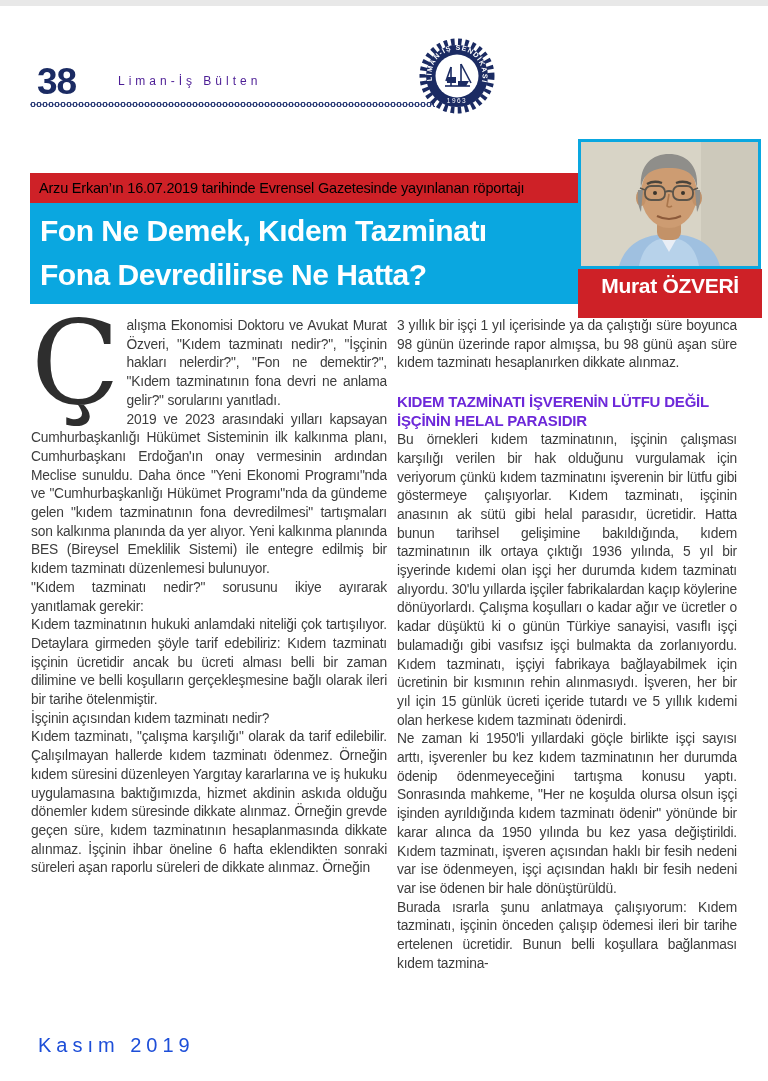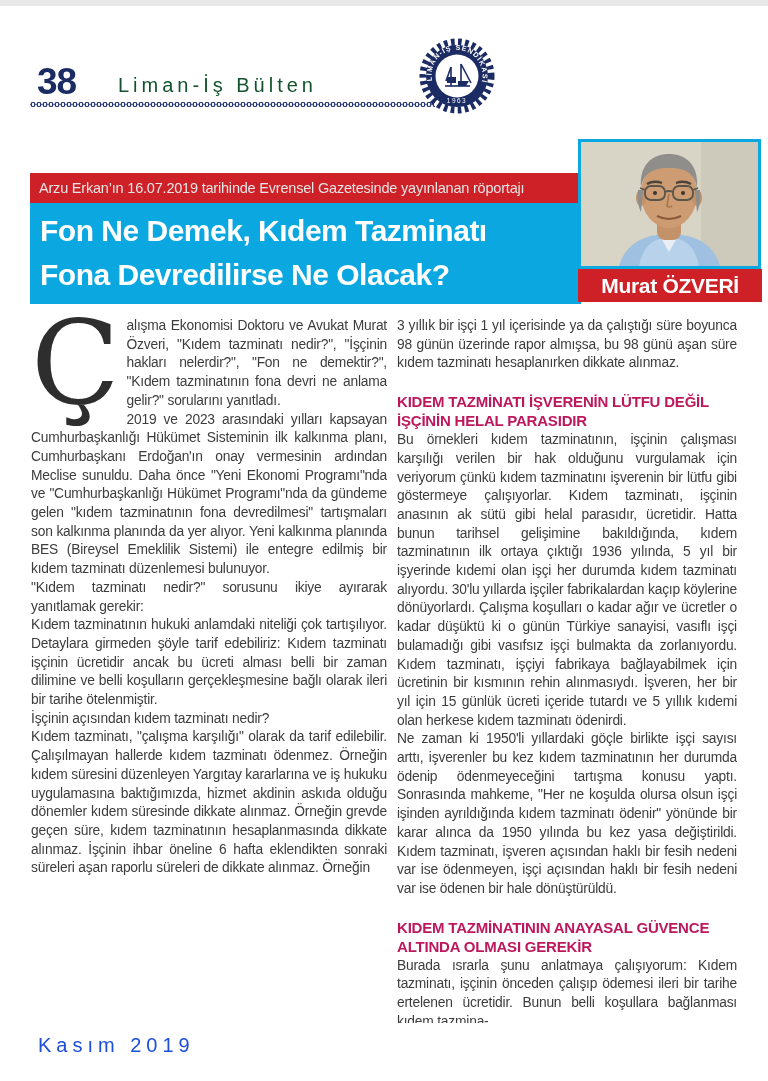--- a/index.html
+++ b/index.html
@@ -8,69 +8,69 @@
     background:#ffffff; overflow:hidden;
     font-family:"Liberation Sans","DejaVu Sans",sans-serif;
   }
   
   .page-num{
     position:absolute; left:37px; top:55px;
     font-size:37px; font-weight:bold; color:#1b2b63; letter-spacing:-1px;
   }
   .header-title{
     position:absolute; left:118px; top:68px;
-    font-size:20px; color:#14532d; letter-spacing:4px; font-weight:500;
+    font-size:12px; color:#4c1d95; letter-spacing:4px; font-weight:500;
   }
   .chain-line{
     position:absolute; left:30px; top:95px; width:405px; height:7px;
     background-image:radial-gradient(circle at 3px 3.5px, rgba(255,255,255,0) 1.1px, #2a3b77 1.3px, #2a3b77 2.4px, rgba(255,255,255,0) 2.8px);
     background-size:6px 7px; background-repeat:repeat-x;
   }
   .logo{ position:absolute; left:418px; top:31px; width:78px; height:78px; }
   
   .kicker{
     position:absolute; left:30px; top:167px; width:551px; height:30px;
-    background:#ce2127; color:#e5e5e5; font-size:14.5px;
+    background:#ce2127; color:#000000; font-size:14.5px;
     line-height:30px; padding-left:9px; box-sizing:border-box;
     letter-spacing:-0.2px; white-space:nowrap; overflow:hidden;
   }
   .title-box{
     position:absolute; left:30px; top:197px; width:551px; height:101px;
     background:#0aa7e0; color:#ffffff; box-sizing:border-box;
     padding:6px 0 0 10px;
   }
   .title-box .tline{
     font-size:30px; font-weight:bold; letter-spacing:-0.5px; line-height:44px;
     white-space:nowrap;
   }
   .photo{
     position:absolute; left:578px; top:133px; width:183px; height:130px;
     border:3px solid #0aa7e0; box-sizing:border-box; background:#d6d2c6;
     overflow:hidden;
   }
   .photo svg{display:block;}
   .nameplate{
-    position:absolute; left:578px; top:263px; width:184px; height:33px;
+    position:absolute; left:578px; top:263px; width:184px; height:49px;
     background:#ce2127; color:#ffffff; font-size:21px; font-weight:bold;
     text-align:center; line-height:33px; letter-spacing:-0.3px;
   }
   
   .article{
     position:absolute; left:31px; top:311px; width:706px; height:706px;
     display:grid; grid-template-columns:356px 340px; grid-column-gap:10px;
     overflow:hidden;
   }
   .col{ overflow:hidden; }
   .col p{
     margin:0; font-size:13.8px; line-height:18.7px; color:#3d3d3d;
     text-align:justify; letter-spacing:-0.2px;
   }
   .col h3{
     margin:19px 0 1px 0; font-size:15px; line-height:19px;
-    color:#be185d; font-weight:bold; letter-spacing:-0.2px;
+    color:#6d28d9; font-weight:bold; letter-spacing:-0.2px;
   }
   .dropcap{
     float:left; font-size:116px; line-height:90px; height:92px;
     margin:2px 7px 0 0; color:#2e2e2e; font-weight:normal;
     font-family:"DejaVu Serif","Liberation Serif",serif;
   }
   
   .footer{
     position:absolute; left:38px; top:1028px;
     font-size:20px; color:#1d4ed8; letter-spacing:5px; font-weight:500;
@@ -109,21 +109,21 @@
         <rect x="29" y="40" width="9" height="6"></rect>
         <path d="M40 44 L51 44 L48 49 L40 49 Z"></path>
       </g>
     </svg>
   </div>
 
   <div class="kicker">Arzu Erkan’ın 16.07.2019 tarihinde Evrensel Gazetesinde yayınlanan röportajı</div>
 
   <div class="title-box">
     <div class="tline">Fon Ne Demek, Kıdem Tazminatı</div>
-    <div class="tline">Fona Devredilirse Ne Olacak?</div>
+    <div class="tline">Fona Devredilirse Ne Hatta?</div>
   </div>
 
   <div class="photo">
     <svg width="177" height="124" viewBox="0 0 177 124">
       <rect width="177" height="124" fill="#d8d4c6"></rect>
       <rect x="120" width="57" height="124" fill="#cdc9bb"></rect>
 
       <path d="M38 124 C45 100 65 92 88 92 C112 92 132 100 139 124 Z" fill="#9fc0e0"></path>
       <path d="M58 124 C62 104 72 96 88 96 L88 124 Z" fill="#b7d2ea"></path>
       <path d="M118 124 C114 104 104 96 88 96 L88 124 Z" fill="#b7d2ea"></path>
@@ -168,20 +168,19 @@
         <p>"Kıdem tazminatı nedir?" sorusunu ikiye ayırarak yanıtlamak gerekir:</p>
         <p>Kıdem tazminatının hukuki anlamdaki niteliği çok tartışılıyor. Detaylara girmeden şöyle tarif edebiliriz: Kıdem tazminatı işçinin ücretidir ancak bu ücreti alması belli bir zaman dilimine ve belli koşulların gerçekleşmesine bağlı olarak ileri bir tarihe ötelenmiştir.</p>
         <p>İşçinin açısından kıdem tazminatı nedir?</p>
         <p>Kıdem tazminatı, "çalışma karşılığı" olarak da tarif edilebilir. Çalışılmayan hallerde kıdem tazminatı ödenmez. Örneğin kıdem süresini düzenleyen Yargıtay kararlarına ve iş hukuku uygulamasına baktığımızda, hizmet akdinin askıda olduğu dönemler kıdem süresinde dikkate alınmaz. Örneğin grevde geçen süre, kıdem tazminatının hesaplanmasında dikkate alınmaz. İşçinin ihbar öneline 6 hafta eklendikten sonraki süreleri aşan raporlu süreleri de dikkate alınmaz. Örneğin</p>
       </div>
     <div class="col" id="col-right">
         <p>3 yıllık bir işçi 1 yıl içerisinde ya da çalıştığı süre boyunca 98 günün üzerinde rapor almışsa, bu 98 günü aşan süre kıdem tazminatı hesaplanırken dikkate alınmaz.</p>
         <h3>KIDEM TAZMİNATI İŞVERENİN LÜTFU DEĞİL İŞÇİNİN HELAL PARASIDIR</h3>
         <p>Bu örnekleri kıdem tazminatının, işçinin çalışması karşılığı verilen bir hak olduğunu vurgulamak için veriyorum çünkü kıdem tazminatını işverenin bir lütfu gibi göstermeye çalışıyorlar. Kıdem tazminatı, işçinin anasının ak sütü gibi helal parasıdır, ücretidir. Hatta bunun tarihsel gelişimine bakıldığında, kıdem tazminatının ilk ortaya çıktığı 1936 yılında, 5 yıl bir işyerinde kıdemi olan işçi her durumda kıdem tazminatı alıyordu. 30'lu yıllarda işçiler fabrikalardan kaçıp köylerine dönüyorlardı. Çalışma koşulları o kadar ağır ve ücretler o kadar düşüktü ki o günün Türkiye sanayisi, vasıflı işçi bulamadığı gibi vasıfsız işçi bulmakta da zorlanıyordu. Kıdem tazminatı, işçiyi fabrikaya bağlayabilmek için ücretinin bir kısmının rehin alınmasıydı. İşveren, her bir yıl için 15 günlük ücreti içeride tutardı ve 5 yıllık kıdemi olan herkese kıdem tazminatı ödenirdi.</p>
         <p>Ne zaman ki 1950'li yıllardaki göçle birlikte işçi sayısı arttı, işverenler bu kez kıdem tazminatının her durumda ödenip ödenmeyeceğini tartışma konusu yaptı. Sonrasında mahkeme, "Her ne koşulda olursa olsun işçi işinden ayrıldığında kıdem tazminatı ödenir" yönünde bir karar alınca da 1950 yılında bu kez yasa değiştirildi. Kıdem tazminatı, işveren açısından haklı bir fesih nedeni var ise ödenmeyen, işçi açısından haklı bir fesih nedeni var ise ödenen bir hale dönüştürüldü.</p>
-        <h3>KIDEM TAZMİNATININ ANAYASAL GÜVENCE ALTINDA OLMASI GEREKİR</h3>
         <p>Burada ısrarla şunu anlatmaya çalışıyorum: Kıdem tazminatı, işçinin önceden çalışıp ödemesi ileri bir tarihe ertelenen ücretidir. Bunun belli koşullara bağlanması kıdem tazmina-</p>
       </div>
   </div>
 
   <div class="footer">Kasım 2019</div>
 
 </div>
 
 </body></html>

